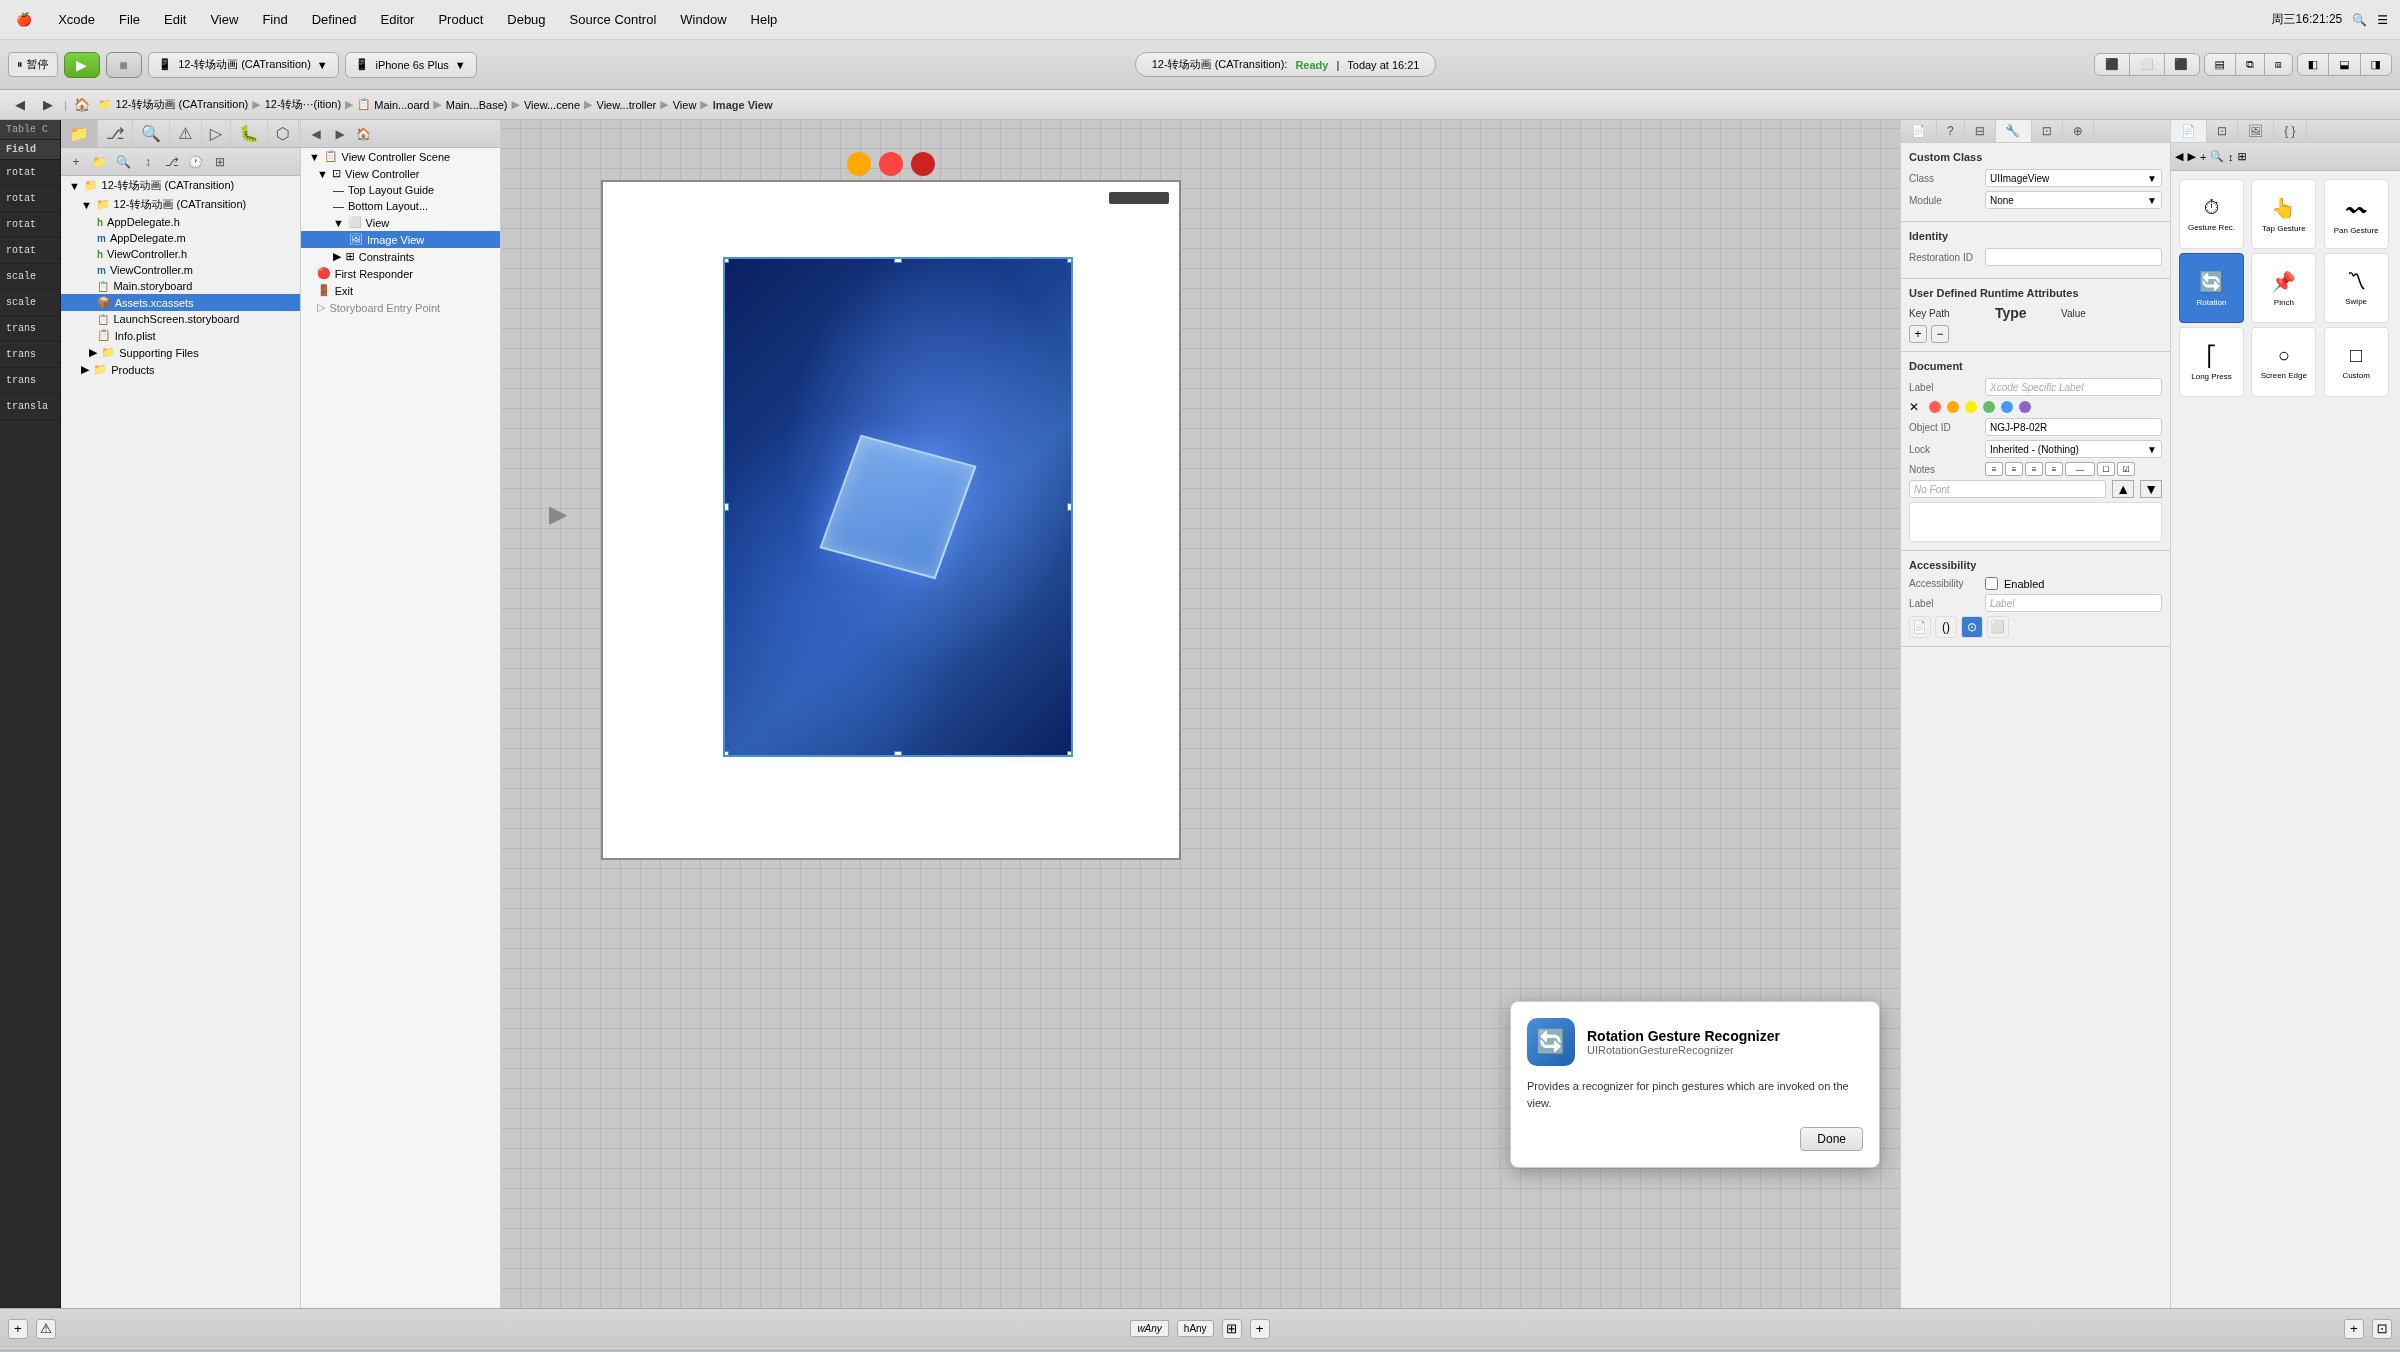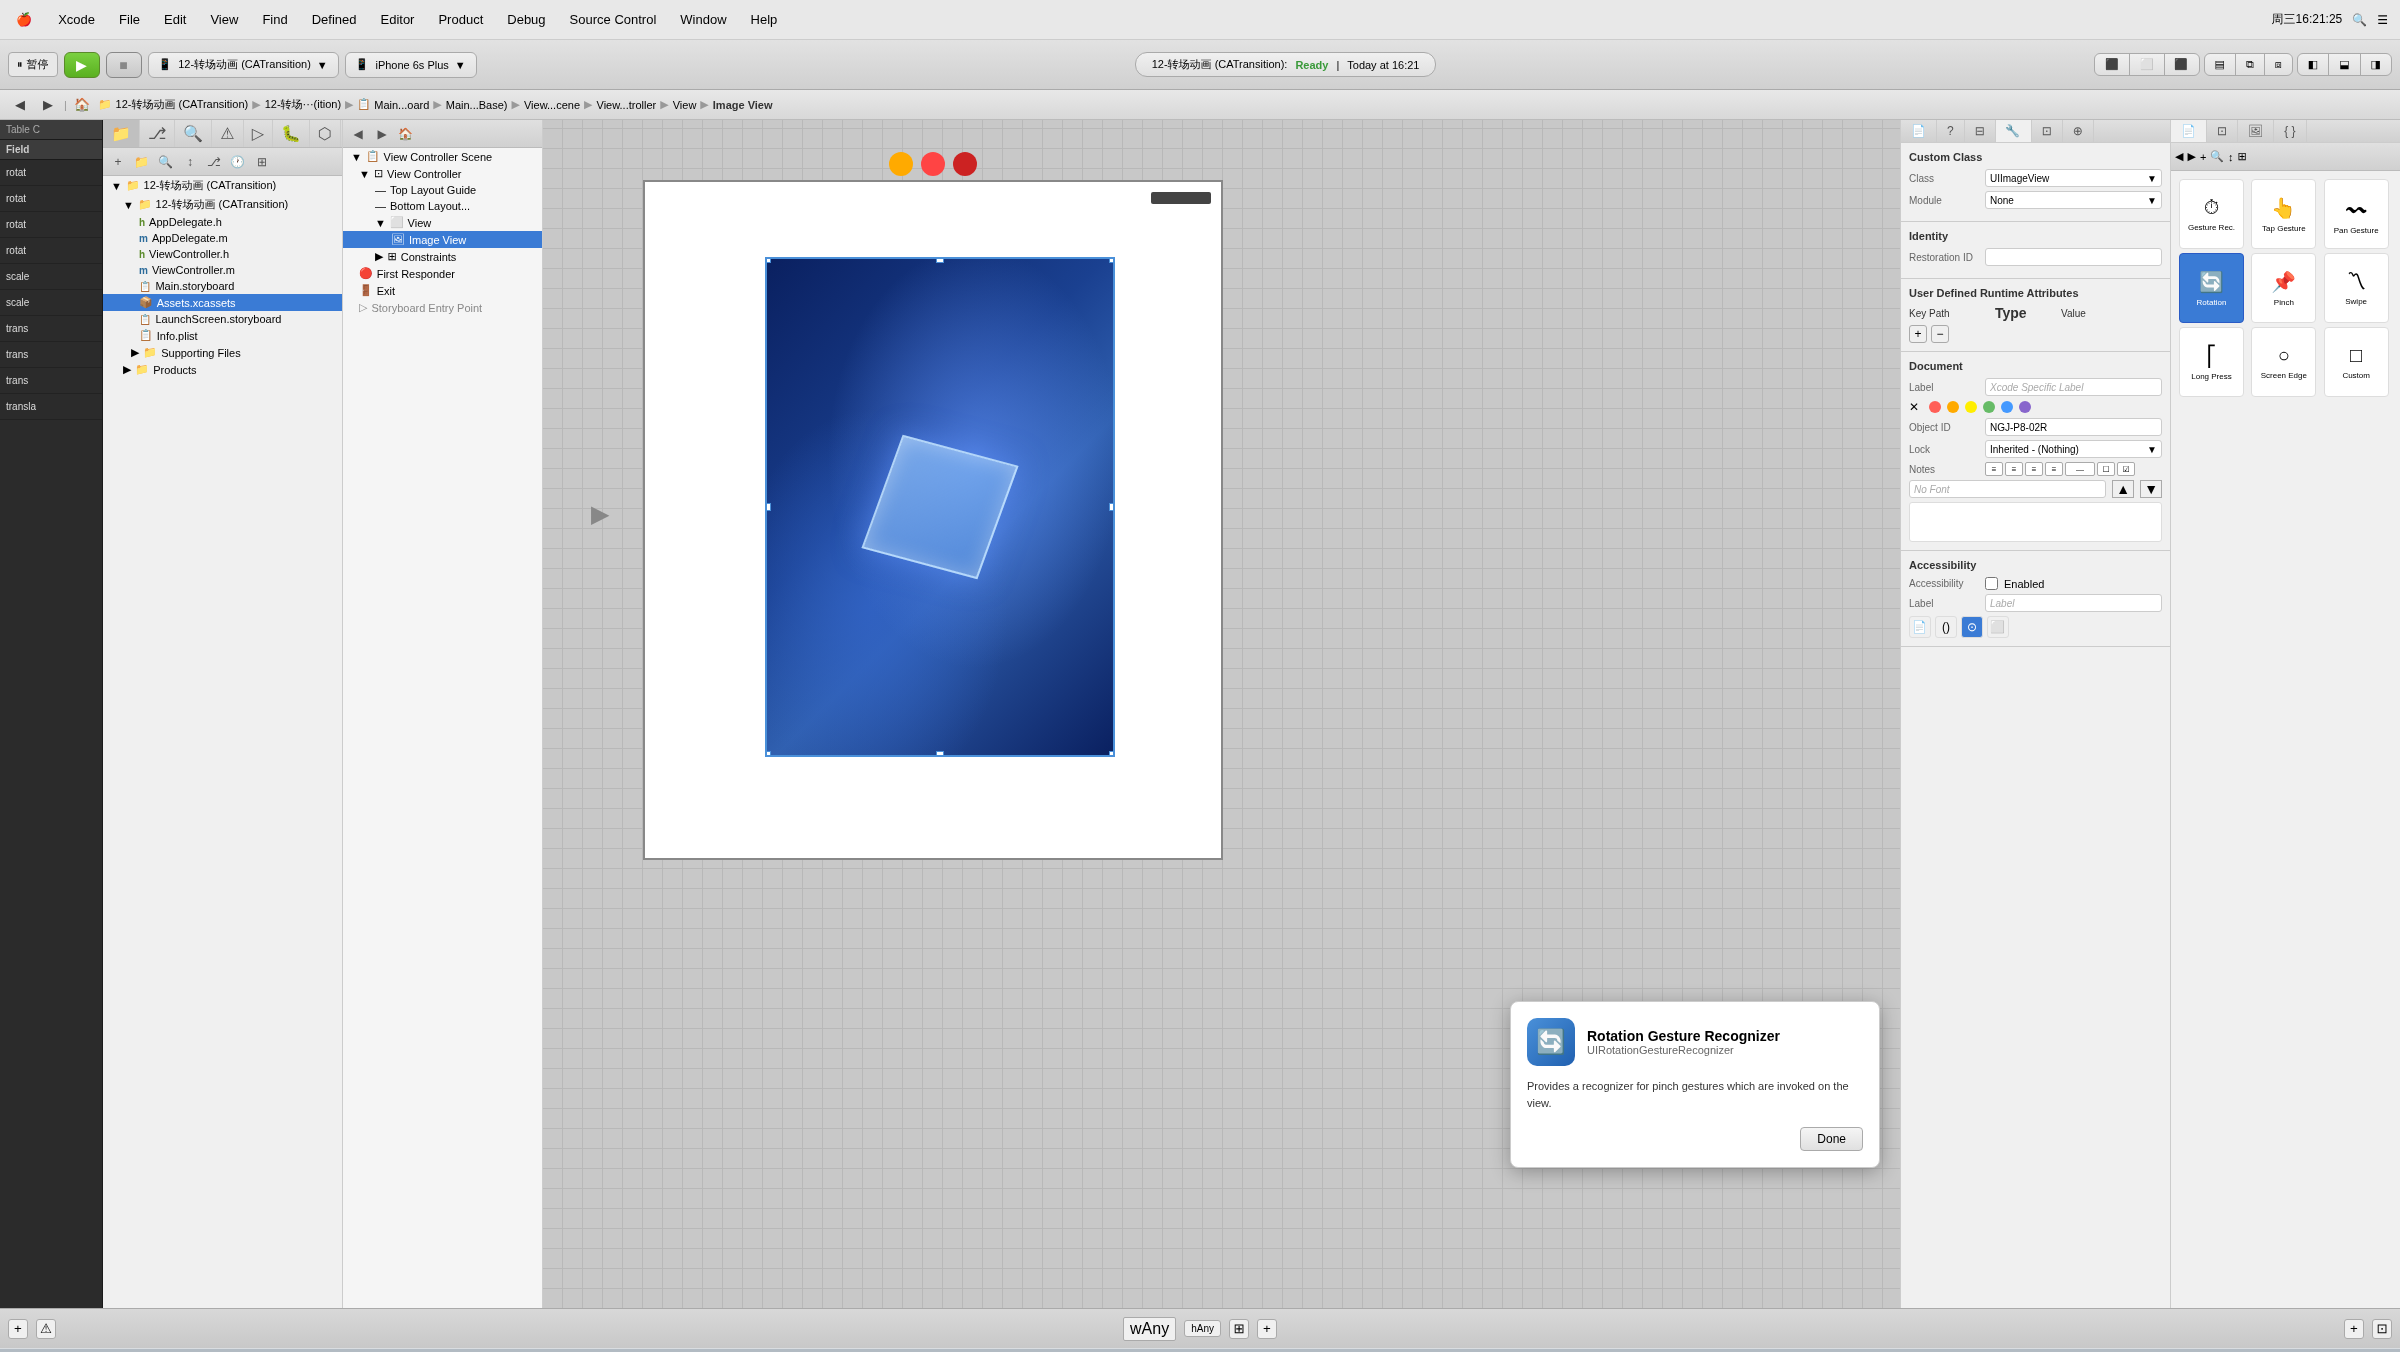--- a/index.html
+++ b/index.html
@@ -18,22 +18,22 @@
 
     
     .xcode-toolbar {
       width: 100%; height: 50px; background: linear-gradient(to bottom, #e2e2e2, #d0d0d0);
       border-bottom: 1px solid #aaa;
       display: flex; align-items: center; padding: 0 8px; gap: 8px;
     }
 
     
     .left-panel {
-      width: 103px; background: #2b2b2b; border-right: 1px solid #1a1a1a;
-      display: flex; flex-direction: column; overflow: hidden;
+      width: 61px; background: #2b2b2b; border-right: 1px solid #1a1a1a;
+      display: flex; flex-direction: column; overflow: hidden; font-family: Liberation Mono, monospace;
     }
     .left-panel-header {
       background: #3c3c3c; padding: 4px 6px; font-size: 10px; color: #aaa;
       border-bottom: 1px solid #1a1a1a;
     }
     .left-panel-item {
       padding: 6px 6px; font-size: 10px; color: #ddd; cursor: pointer;
       border-bottom: 1px solid #222; word-break: break-all; line-height: 1.3;
     }
 
@@ -789,21 +789,21 @@
     </div>
   </div>
 
 </div>
 
 <div class="bottom-bar">
   <button style="width:20px;height:20px;border:1px solid #aaa;border-radius:3px;cursor:pointer;background:#f0f0f0;">+</button>
   <button style="width:20px;height:20px;border:1px solid #aaa;border-radius:3px;cursor:pointer;background:#f0f0f0;">⚠</button>
   <span style="flex:1;"></span>
 
-  <button style="padding:2px 6px;border:1px solid #aaa;border-radius:2px;cursor:pointer;background:#f0f0f0;font-size:16px;">wAny</button>
+  <button style="padding:2px 6px;border:1px solid #aaa;border-radius:2px;cursor:pointer;background:#f0f0f0;font-size:10px;font-style:italic;">wAny</button>
   <button style="padding:2px 6px;border:1px solid #aaa;border-radius:3px;cursor:pointer;background:#f0f0f0;font-size:10px;">hAny</button>
   <button style="width:20px;height:20px;border:1px solid #aaa;border-radius:3px;cursor:pointer;background:#f0f0f0;">⊞</button>
   <button style="width:20px;height:20px;border:1px solid #aaa;border-radius:3px;cursor:pointer;background:#f0f0f0;">+</button>
   <span style="flex:1;"></span>
   <button style="width:20px;height:20px;border:1px solid #aaa;border-radius:3px;cursor:pointer;background:#f0f0f0;">+</button>
   <button style="width:20px;height:20px;border:1px solid #aaa;border-radius:3px;cursor:pointer;background:#f0f0f0;">⊡</button>
 </div>
 
 <div style="height:68px;background:rgba(200,210,220,0.85);border-top:1px solid rgba(255,255,255,0.5);display:flex;align-items:center;justify-content:center;gap:6px;padding:4px 20px;backdrop-filter:blur(10px);">
   

